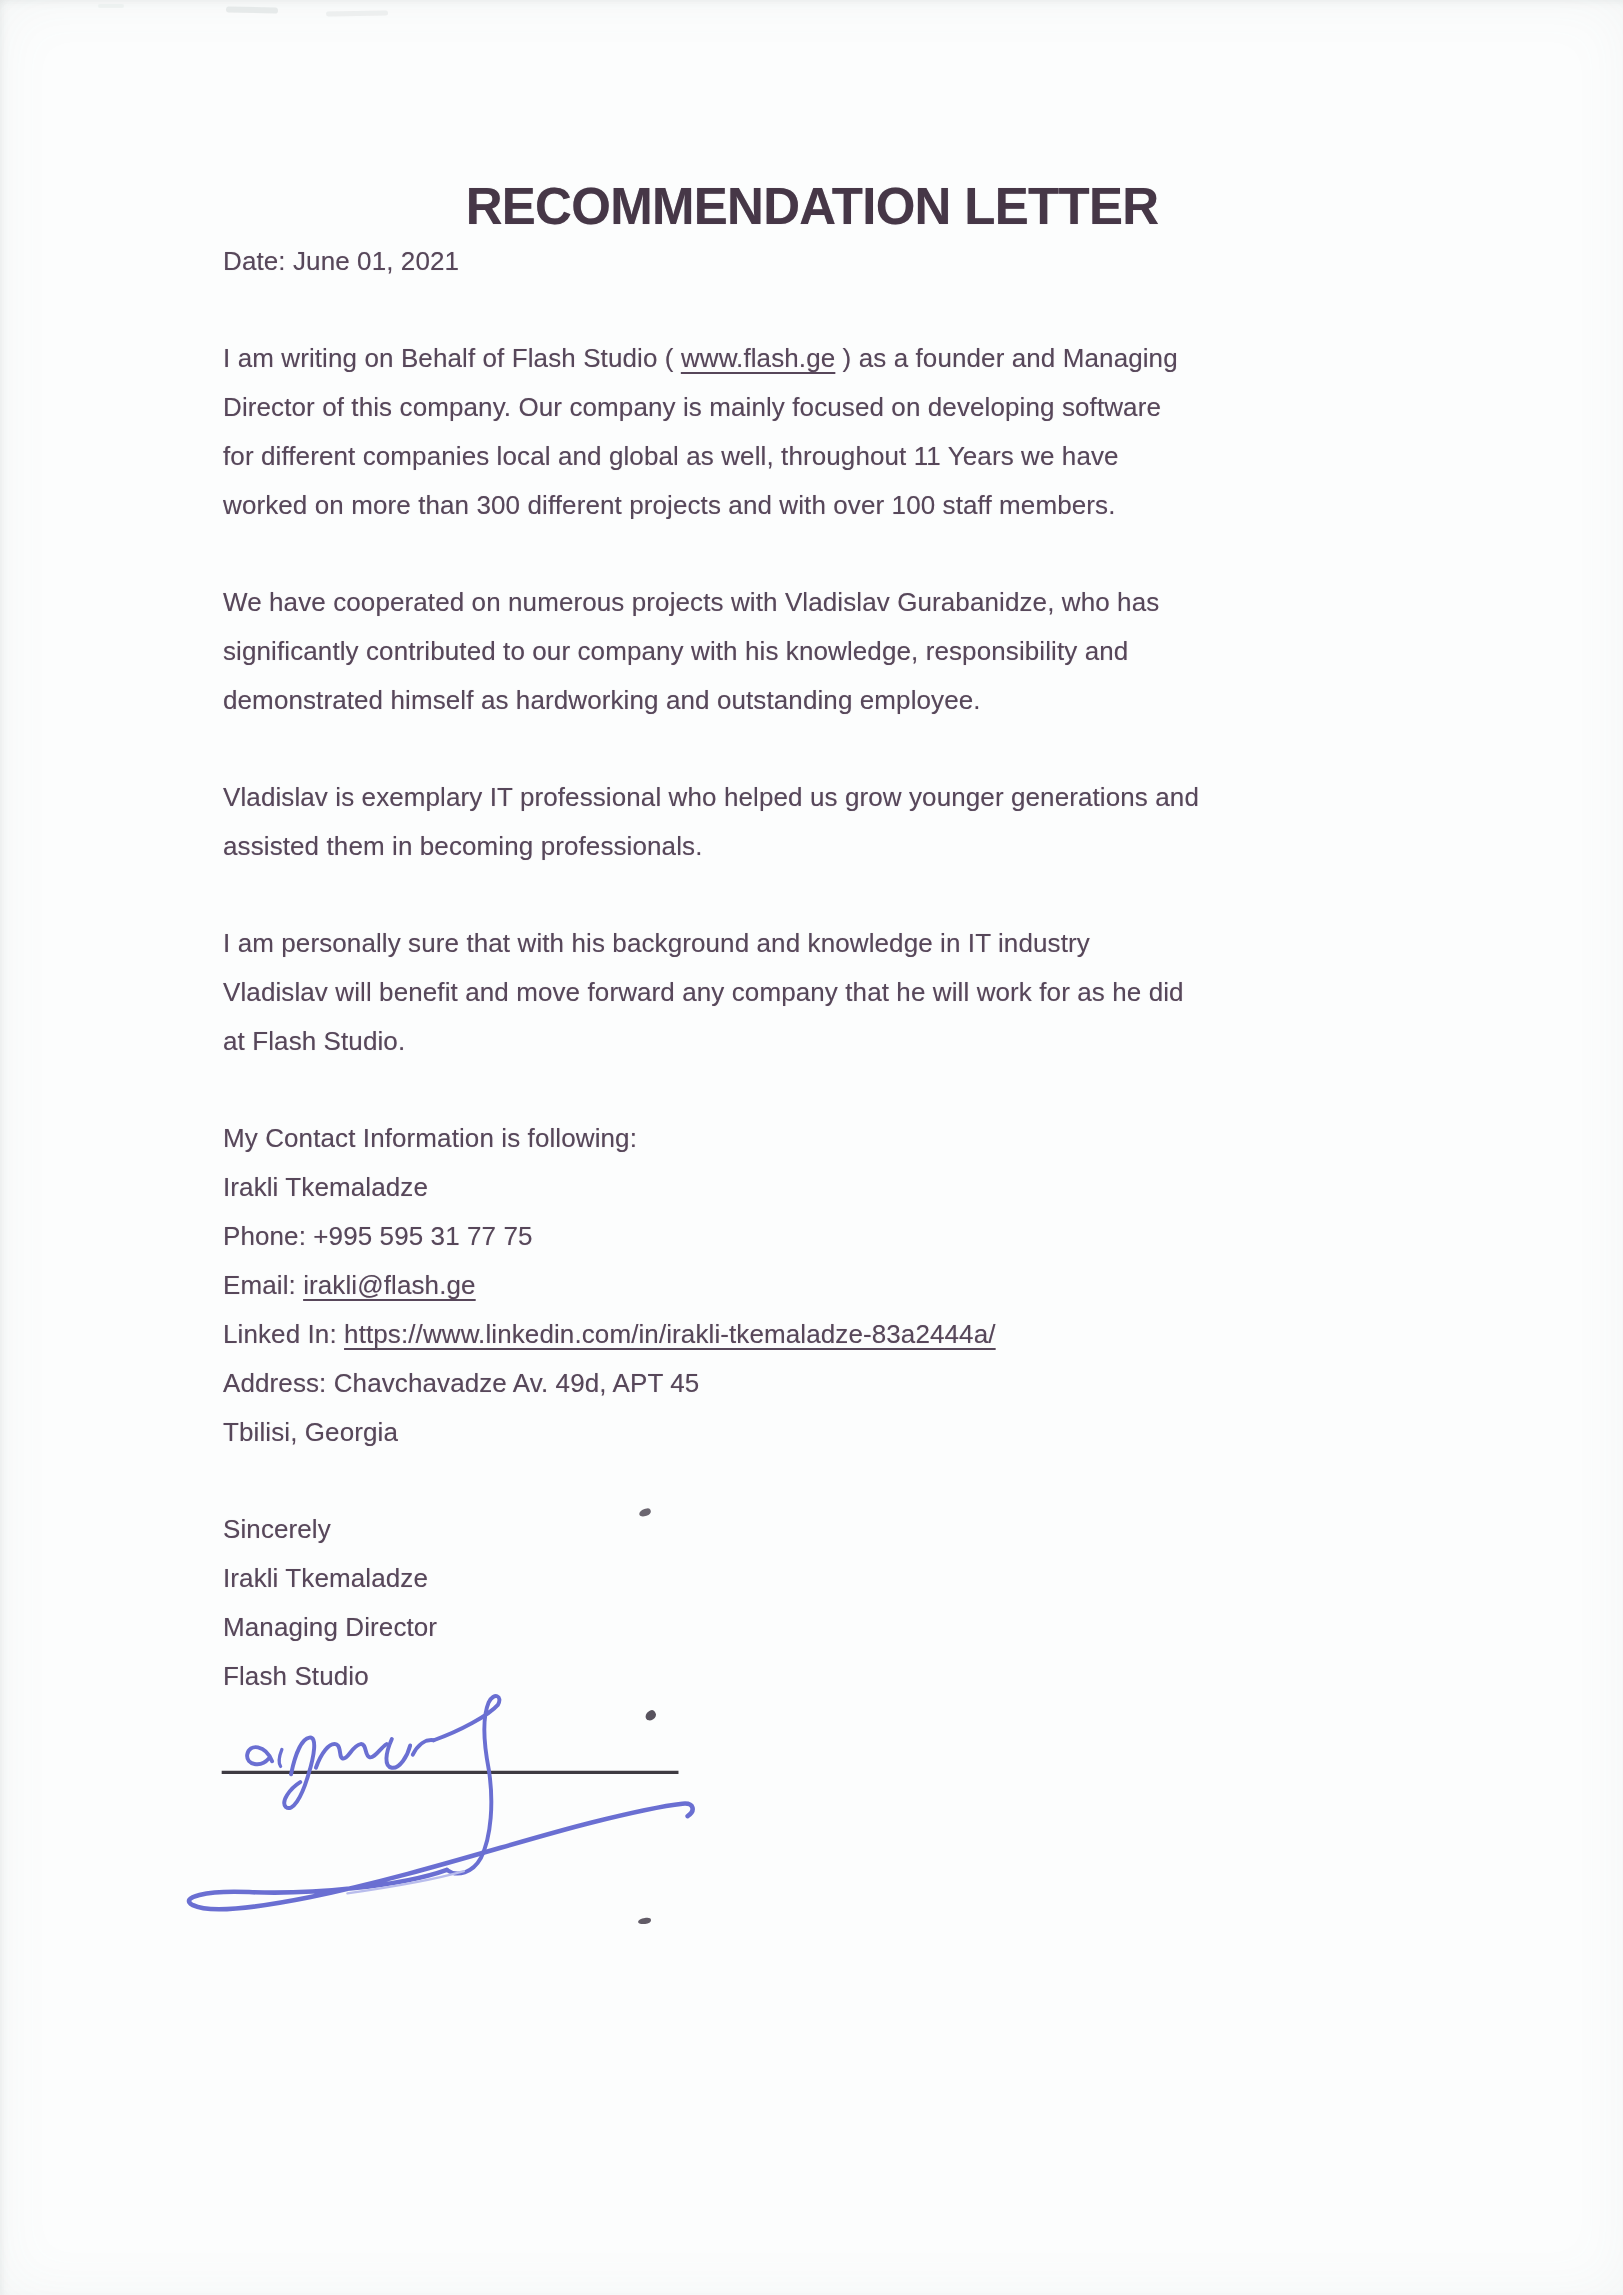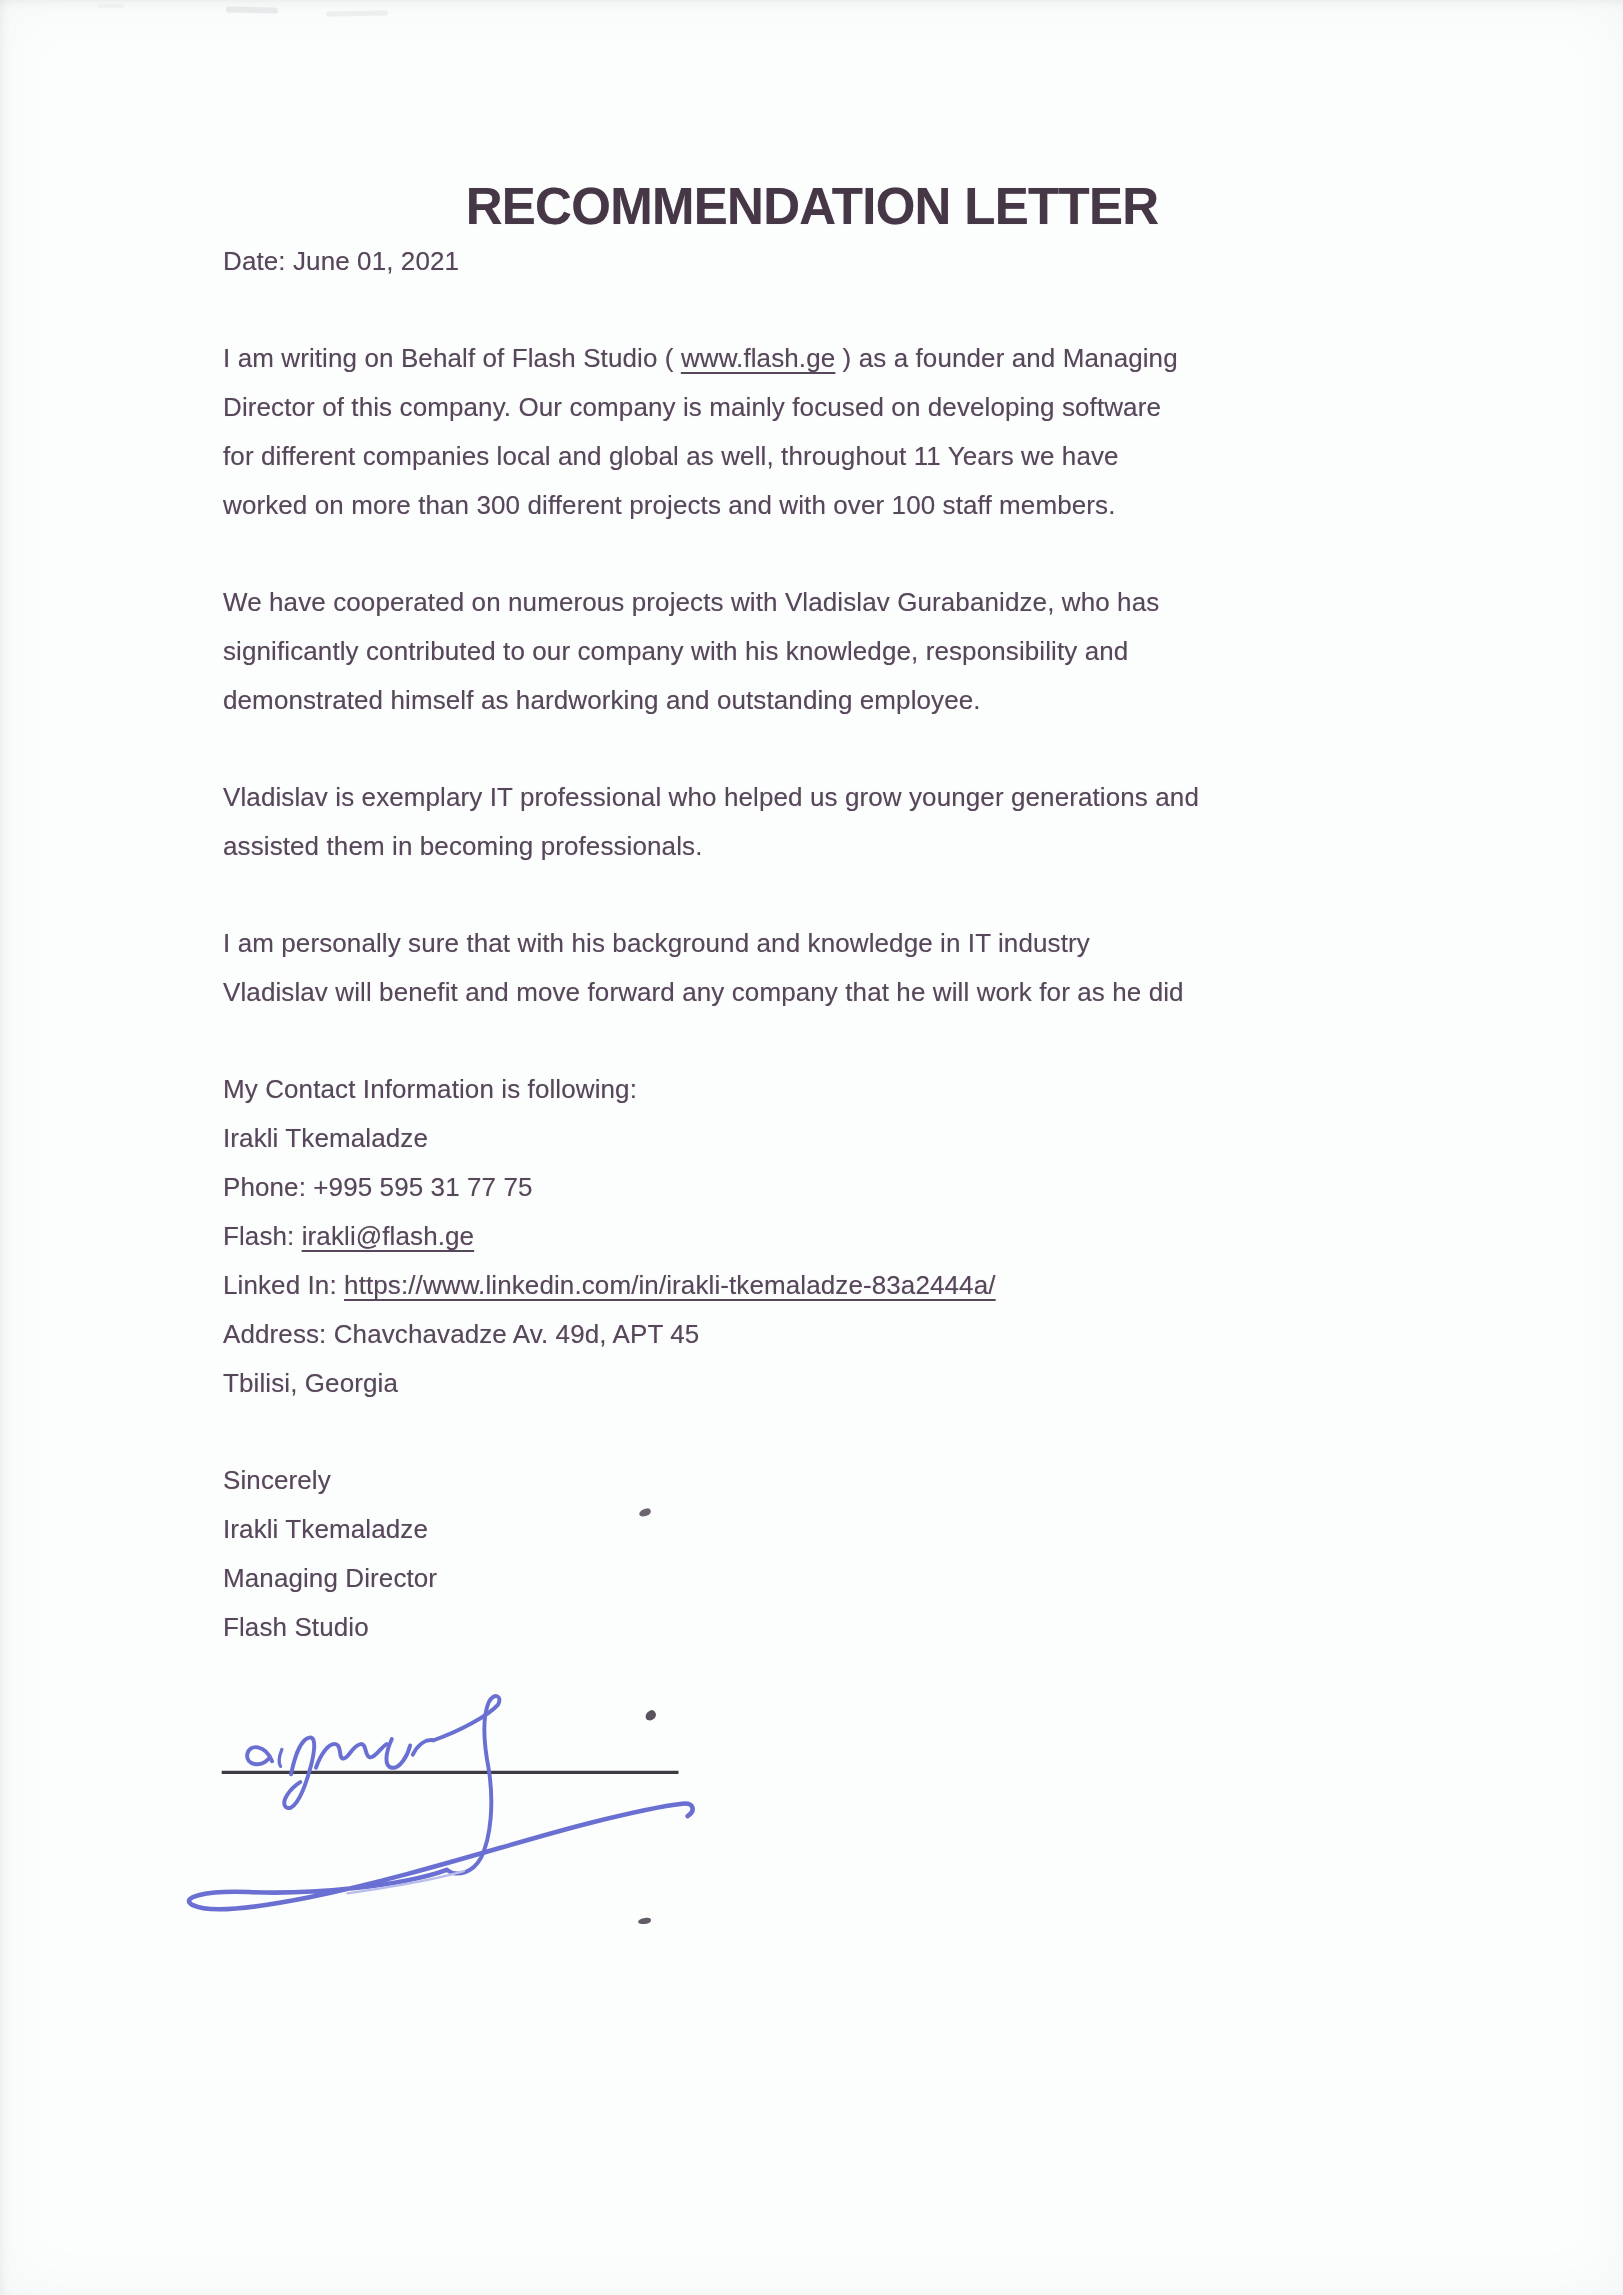--- a/index.html
+++ b/index.html
@@ -73,27 +73,28 @@
     </div>
 
     <div class="block">
       <div class="ln">Vladislav is exemplary IT professional who helped us grow younger generations and</div>
       <div class="ln">assisted them in becoming professionals.</div>
     </div>
 
     <div class="block">
       <div class="ln">I am personally sure that with his background and knowledge in IT industry</div>
       <div class="ln">Vladislav will benefit and move forward any company that he will work for as he did</div>
+      <div class="ln">at Flash Studio.</div>
     </div>
 
     <div class="block">
       <div class="ln">My Contact Information is following:</div>
       <div class="ln">Irakli Tkemaladze</div>
       <div class="ln">Phone: +995 595 31 77 75</div>
-      <div class="ln"><span>Flash: </span><span class="u">irakli@flash.ge</span></div>
+      <div class="ln"><span>Email: </span><span class="u">irakli@flash.ge</span></div>
       <div class="ln"><span>Linked In: </span><span class="u">https://www.linkedin.com/in/irakli-tkemaladze-83a2444a/</span></div>
       <div class="ln">Address: Chavchavadze Av. 49d, APT 45</div>
       <div class="ln">Tbilisi, Georgia</div>
     </div>
 
     <div class="block">
       <div class="ln">Sincerely</div>
       <div class="ln">Irakli Tkemaladze</div>
       <div class="ln">Managing Director</div>
       <div class="ln">Flash Studio</div>

